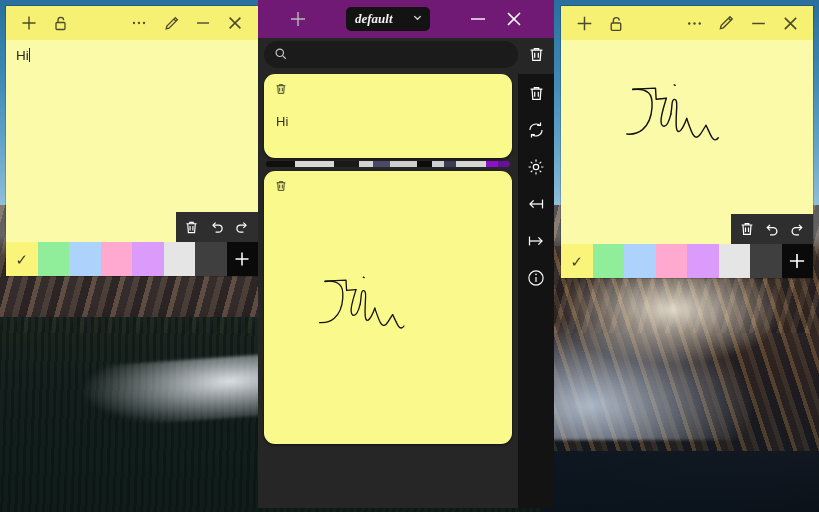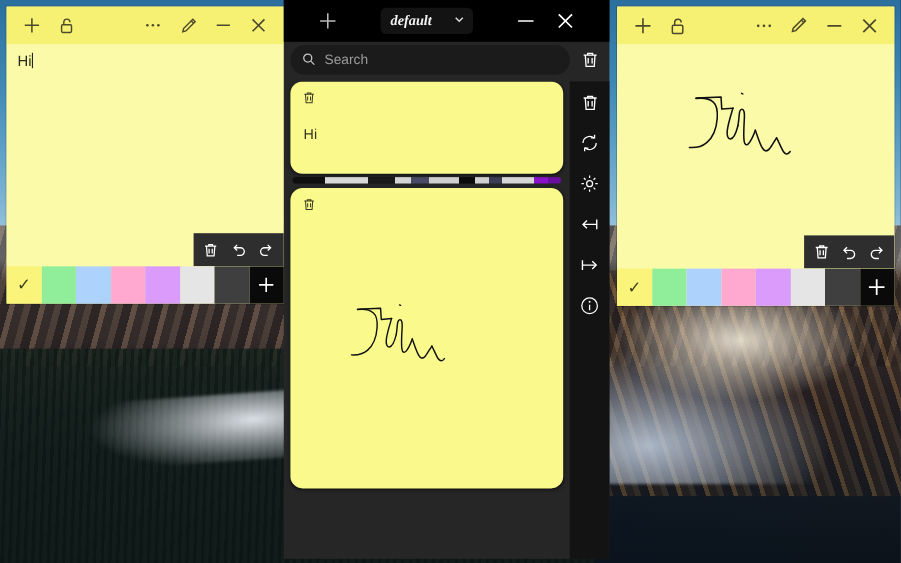--- a/index.html
+++ b/index.html
@@ -141,21 +141,21 @@
   
   #win-mid {
     position: absolute;
     left: 258px; top: 0;
     width: 296px; height: 508px;
     background: #262626;
     display: flex; flex-direction: column;
   }
   .mid-header {
     height: 38px;
-    background: #000000;
+    background: #701a75;
     display: flex; align-items: center;
     padding: 0 24px;
     gap: 4px;
   }
   .mid-btn {
     width: 32px; height: 30px;
     display: flex; align-items: center; justify-content: center;
     color: #b9b9b9;
   }
   .mid-btn.bright { color: #ffffff; }
@@ -384,21 +384,20 @@
     </div>
 
     <div class="mid-searchrow">
       <div class="search-box">
         <span class="search-icon">
           <svg width="14" height="14" viewBox="0 0 16 16" fill="none" stroke="currentColor" stroke-width="1.3">
             <circle cx="6.6" cy="6.6" r="4.2"></circle>
             <path d="M9.8 9.8l3.6 3.6"></path>
           </svg>
         </span>
-        <input type="text" placeholder="Search" style="">
       </div>
       <div class="trash-top">
         <svg width="19" height="19" viewBox="0 0 18 18" fill="none" stroke="currentColor" stroke-width="1.15">
           <path d="M3.4 4.8h11.2M6.9 4.8V3.4h4.2v1.4M4.8 4.8l.7 9.8h7l.7-9.8"></path>
           <path d="M7.3 7.3v4.8M10.7 7.3v4.8"></path>
         </svg>
       </div>
     </div>
 
     <div class="mid-main">

